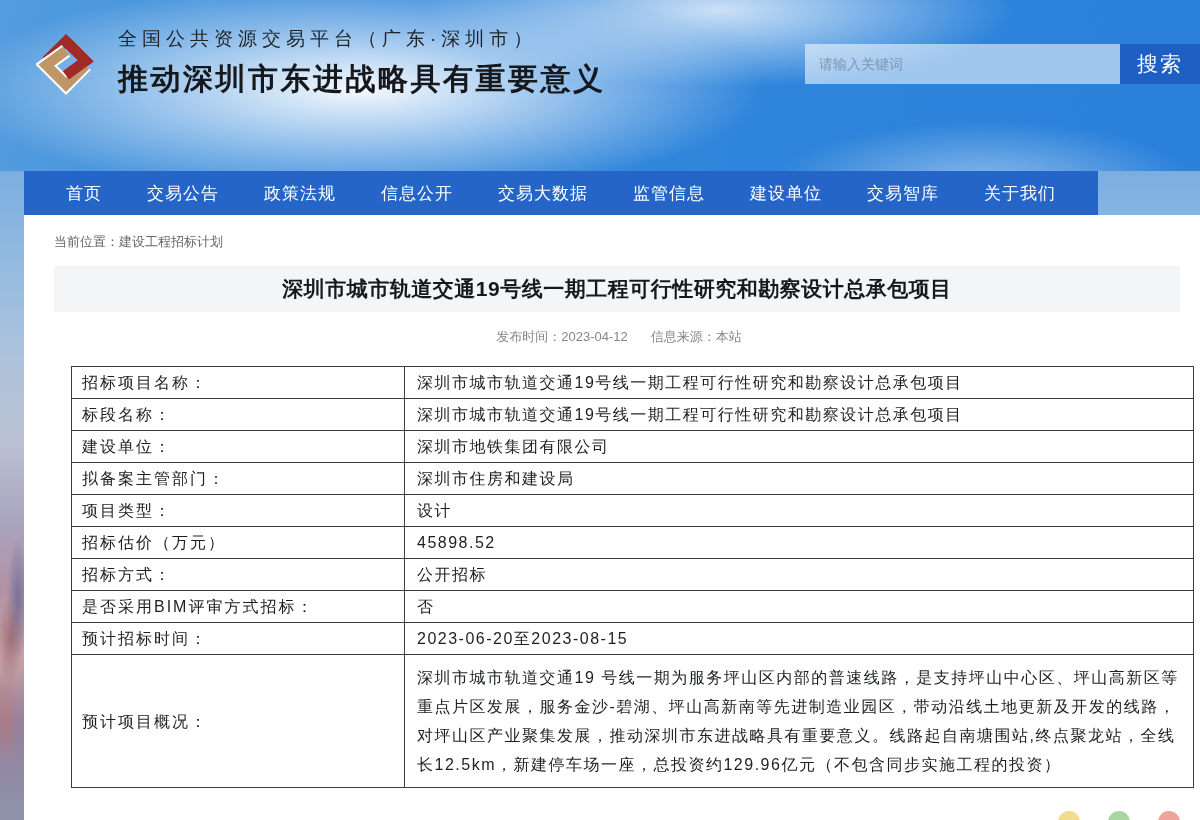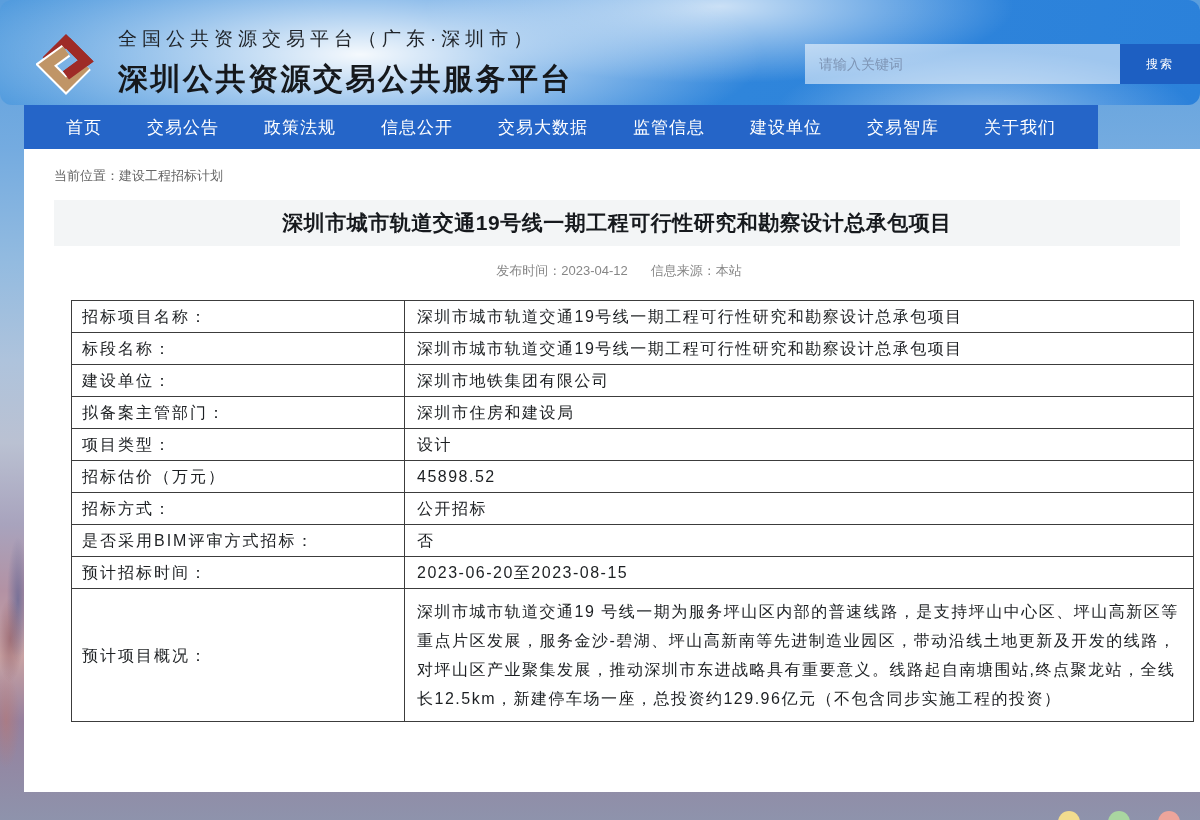--- a/index.html
+++ b/index.html
@@ -11,45 +11,44 @@
     background:
       radial-gradient(18px 60px at 10px 640px, rgba(120,60,70,.45), transparent 70%),
       radial-gradient(16px 90px at 18px 600px, rgba(60,80,140,.5), transparent 70%),
       radial-gradient(20px 70px at 6px 720px, rgba(190,120,110,.5), transparent 70%),
       linear-gradient(180deg,#5a9edd 0%, #74abe0 18%, #93bbe0 32%, #aec3dc 44%,
         #bac1d2 54%, #a8a3bd 64%, #b392a4 72%, #c9a3a4 80%, #96809d 88%, #8e93ac 100%);
   }
 
   
   .site-header {
-    position:relative; width:1200px; height:105px;
+    position:relative; width:1200px; height:171px;
     background:
       radial-gradient(560px 150px at 30% 52%, rgba(255,255,255,.95) 0%, rgba(255,255,255,0) 72%),
       radial-gradient(420px 110px at 60% 6%, rgba(255,255,255,.75), rgba(255,255,255,0) 70%),
       radial-gradient(300px 90px at 82% 108%, rgba(255,255,255,.45), rgba(255,255,255,0) 70%),
       linear-gradient(100deg,#539cde 0%, #3c8ddc 30%, #2f85db 62%, #2b81da 100%);
-    border-radius: 12px;
   }
   .brand { position:absolute; left:36px; top:26px; display:flex; align-items:center; }
   .brand-logo { width:60px; height:72px; flex:0 0 auto; }
   .brand-text { margin-left:22px; }
   .site-super-title { font-size:19px; letter-spacing:5px; color:#1f2328; font-weight:500; }
   .site-title { margin-top:7px; font-size:30px; font-weight:bold; letter-spacing:2.5px; color:#15181c; }
 
   .search-bar { position:absolute; top:44px; right:0; display:flex; }
   .search-input {
     width:315px; height:40px; border:none; outline:none;
     background:rgba(255,255,255,.55); padding:0 14px;
     font-size:14px; color:#2e4a6b;
     font-family:"Liberation Sans","DejaVu Sans",sans-serif;
   }
   .search-input::placeholder { color:#7e95b5; }
   .search-button {
     width:80px; height:40px; border:none; cursor:pointer;
-    background:#1d5fc2; color:#fff; font-size:12px; letter-spacing:2px;
+    background:#1d5fc2; color:#fff; font-size:21px; letter-spacing:2px;
     font-family:Liberation Mono, monospace;
   }
 
   
   .main-nav {
     margin-left:24px; width:1074px; height:44px; background:#2565c8;
     display:flex; align-items:center; justify-content:space-between;
     padding:0 42px;
   }
   .nav-item {
@@ -97,21 +96,21 @@
 <header class="site-header">
   <div class="brand">
     <svg class="brand-logo" viewBox="0 0 88 88" aria-hidden="true">
       <path d="M15 41 L44 12 L73 41 L44 62" fill="none" stroke="#9e2b27" stroke-width="15"></path>
       <path d="M73 47 L44 76 L15 47 L44 26" fill="none" stroke="#ffffff" stroke-width="21"></path>
       <path d="M73 47 L44 76 L15 47 L44 26" fill="none" stroke="#c09567" stroke-width="15"></path>
       <path d="M44 12 L73 41 L44 62" fill="none" stroke="#9e2b27" stroke-width="15"></path>
     </svg>
     <div class="brand-text">
       <div class="site-super-title">全国公共资源交易平台（广东·深圳市）</div>
-      <div class="site-title">深圳公共资源交易公共服务平台</div>
+      <div class="site-title">推动深圳市东进战略具有重要意义</div>
     </div>
   </div>
   <div class="search-bar">
     <input class="search-input" type="text" placeholder="请输入关键词" style="">
     <button class="search-button">搜索</button>
   </div>
 </header>
 
 <nav class="main-nav" id="main-nav">
   <a class="nav-item" href="#">首页</a>

